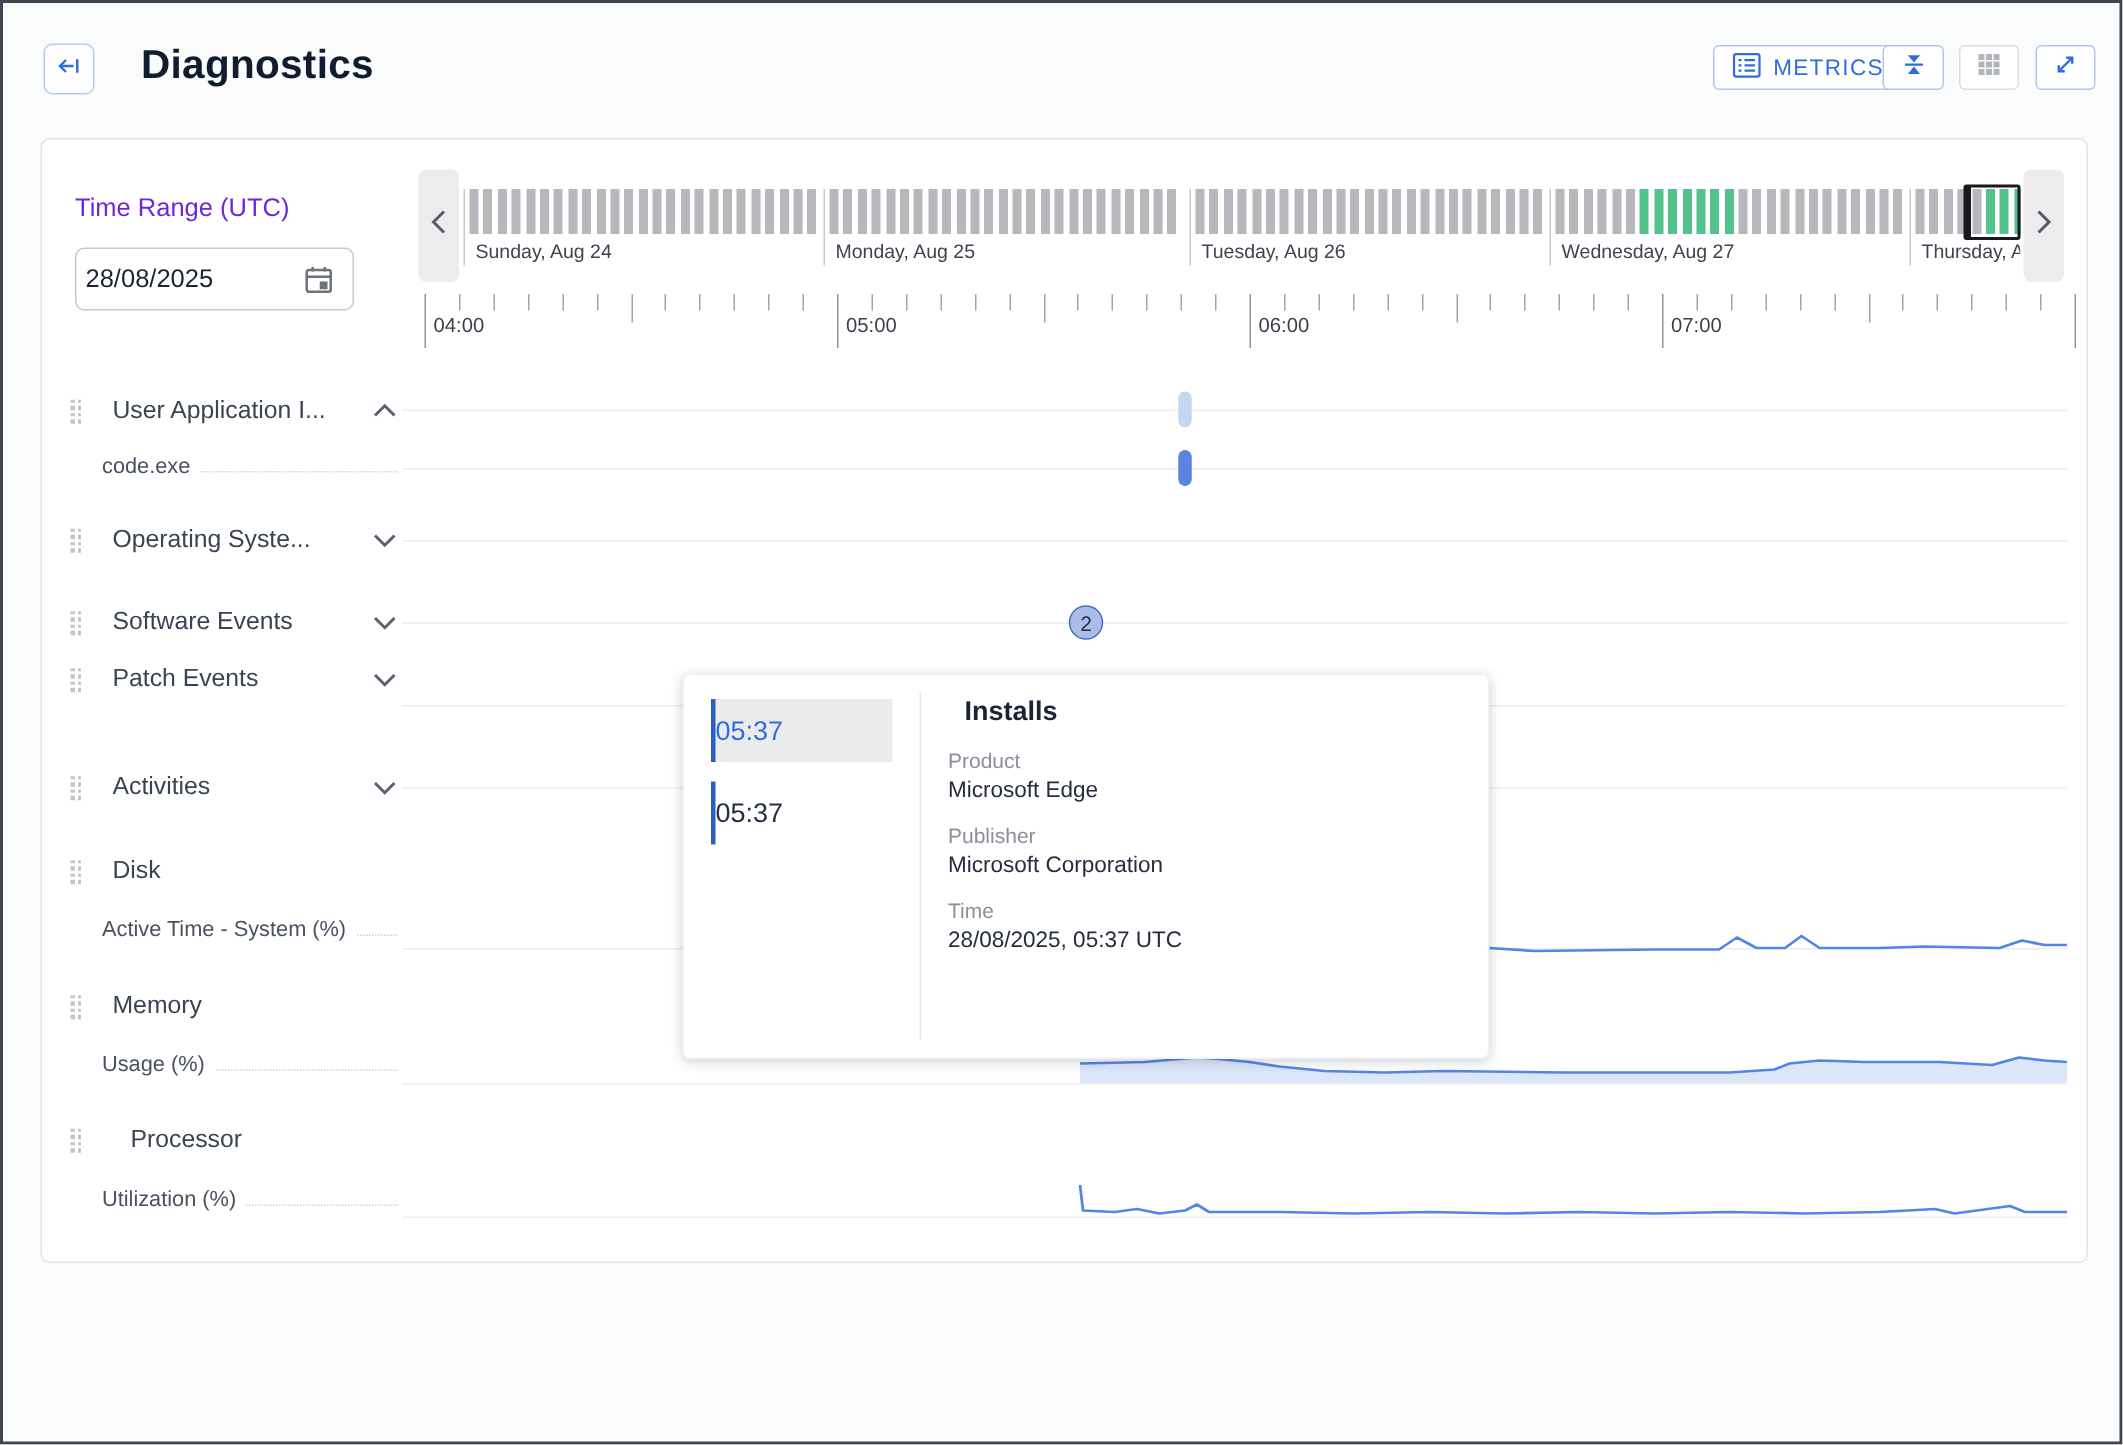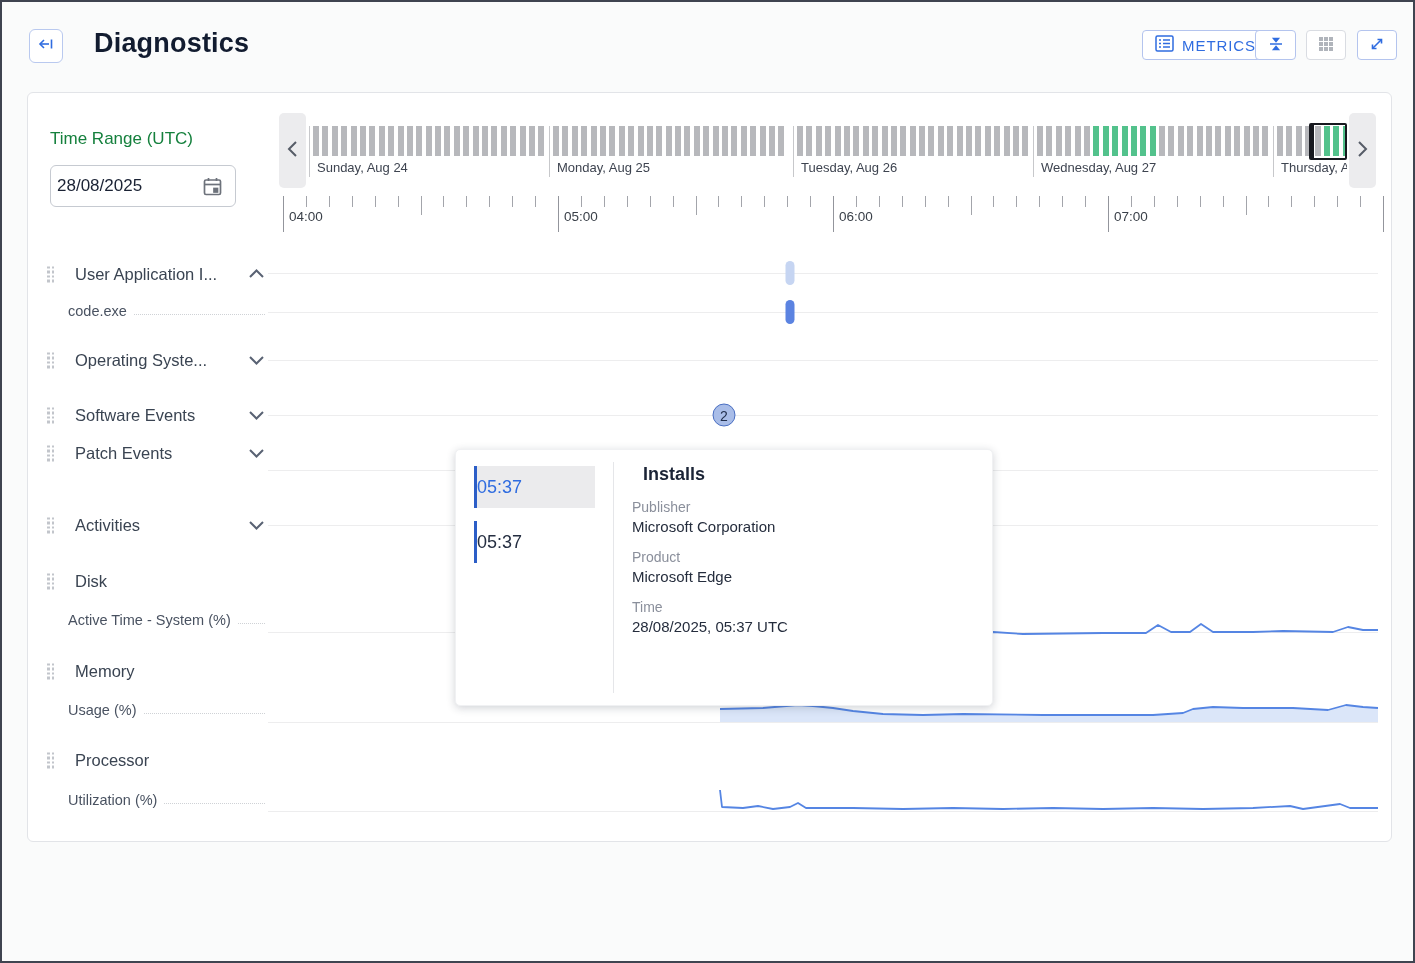--- a/index.html
+++ b/index.html
@@ -16,21 +16,21 @@
   .hdr-btn { position: absolute; top: 28px; height: 30px; background: #fff;
              border: 1px solid #b4c4ee; border-radius: 4px; display: flex; align-items: center;
              justify-content: center; gap: 8px; cursor: pointer; color: #2f6ce0;
              font-size: 15px; font-weight: 500; letter-spacing: .9px; }
   .hdr-btn.disabled { border-color: #d9dce2; cursor: default; }
 
   
   .card { position: absolute; left: 25px; top: 90px; width: 1365px; height: 750px;
           background: #fff; border: 1px solid #e2e4e8; border-radius: 6px; }
 
-  .tr-label { position: absolute; left: 22px; top: 36px; font-size: 17px; color: #15803d; font-weight: 500; }
+  .tr-label { position: absolute; left: 22px; top: 36px; font-size: 17px; color: #6d28d9; font-weight: 500; }
   .date-box { position: absolute; left: 22px; top: 72px; width: 186px; height: 42px;
               border: 1px solid #c6cad1; border-radius: 6px; background: #fff; }
   .date-box input { position: absolute; left: 4px; top: 0; width: 120px; height: 40px; border: 0;
               outline: none; font-size: 17px; color: #1a2234; font-family: inherit; background: transparent; }
   .date-box .cal { position: absolute; right: 12px; top: 10px; }
 
   
   .tl-strip { position: absolute; left: 251px; top: 20px; height: 75px; display: flex; }
   .tl-chev { width: 27px; height: 75px; background: #ececee; border-radius: 5px;
              display: flex; align-items: center; justify-content: center; cursor: pointer; flex: none; }
@@ -519,21 +519,21 @@
             <i></i>
             <i></i>
           </div>
           <div class="glabel">Memory</div>
         </div>
         <div class="row-line" style="top: 629px;"></div>
         <div class="side-metric" style="top: 617px;">
           <div class="mlabel">Usage (%)</div>
           <div class="leader"></div>
         </div>
-        <div class="side-group" style="top: 667px;">
+        <div class="side-group" style="top: 667px; gap: 12px;">
           <div class="handle">
             <i></i>
             <i></i>
             <i></i>
             <i></i>
             <i></i>
             <i></i>
             <i></i>
             <i></i>
           </div>
@@ -556,26 +556,26 @@
     <div class="tooltip">
       <div class="tt-times">
           <div class="tt-time selected">05:37</div>
           <div class="tt-time">05:37</div>
         </div>
       <div class="tt-divider"></div>
       <div class="tt-body">
         <div class="tt-title">Installs</div>
         <div id="tt-fields">
             <div class="tt-field">
+              <div class="fl">Product</div>
+              <div class="fv">Microsoft Edge</div>
+            </div>
+            <div class="tt-field">
               <div class="fl">Publisher</div>
               <div class="fv">Microsoft Corporation</div>
-            </div>
-            <div class="tt-field">
-              <div class="fl">Product</div>
-              <div class="fv">Microsoft Edge</div>
             </div>
             <div class="tt-field">
               <div class="fl">Time</div>
               <div class="fv">28/08/2025, 05:37 UTC</div>
             </div>
           </div>
       </div>
     </div>
 
   </div>

